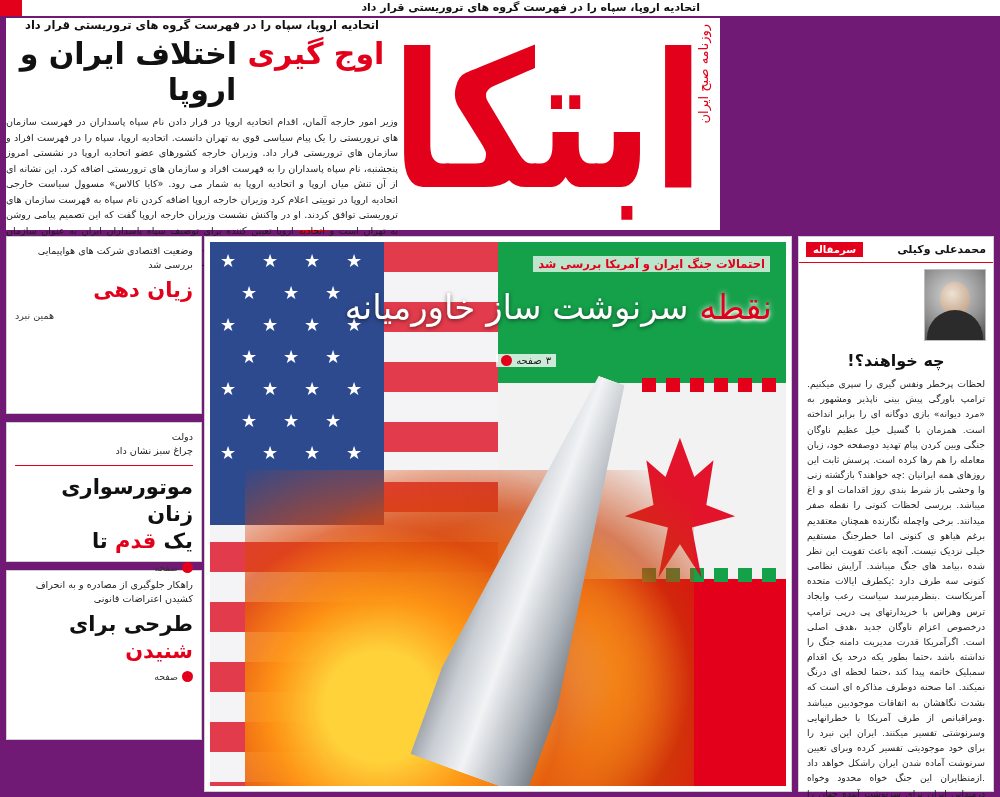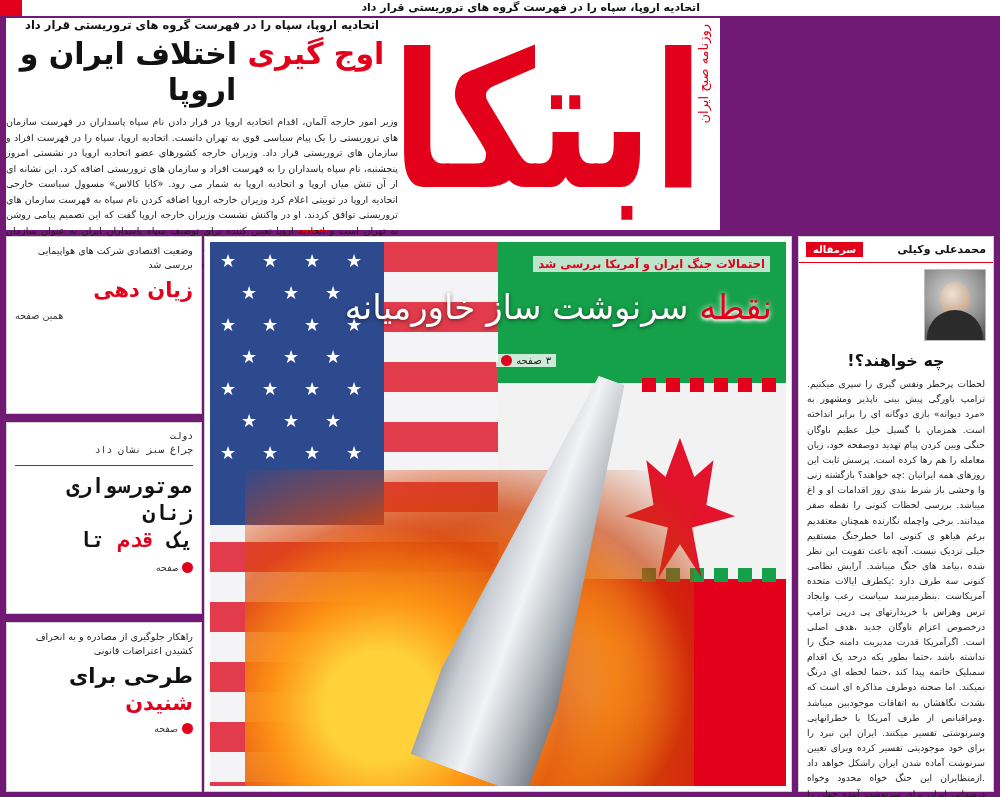--- a/index.html
+++ b/index.html
@@ -485,24 +485,24 @@
     </div>
   </div>
 
   <div class="left-col">
 
     <div class="lbox" style="height:178px;">
       <div class="lbox-kicker">وضعیت اقتصادی شرکت های هواپیمایی بررسی شد</div>
       <div class="lbox-title">
         <div class="red">زیان دهی</div>
       </div>
-      <div class="lbox-note">همین صفحه</div>
-    </div>
-
-    <div class="lbox" style="height:192px;font-family:Liberation Mono, monospace;">
+      <div class="lbox-note">همین نبرد</div>
+    </div>
+
+    <div class="lbox" style="height:140px;">
       <div class="lbox-kicker">دولت</div>
       <div class="lbox-kicker">چراغ سبز نشان داد</div>
       <div class="divider-red"></div>
       <div class="lbox-title">
         <div>موتورسواری زنان</div>
         <div>
           <span>یک</span>
           <span class="red">قدم</span>
           <span>تا</span>
         </div>

